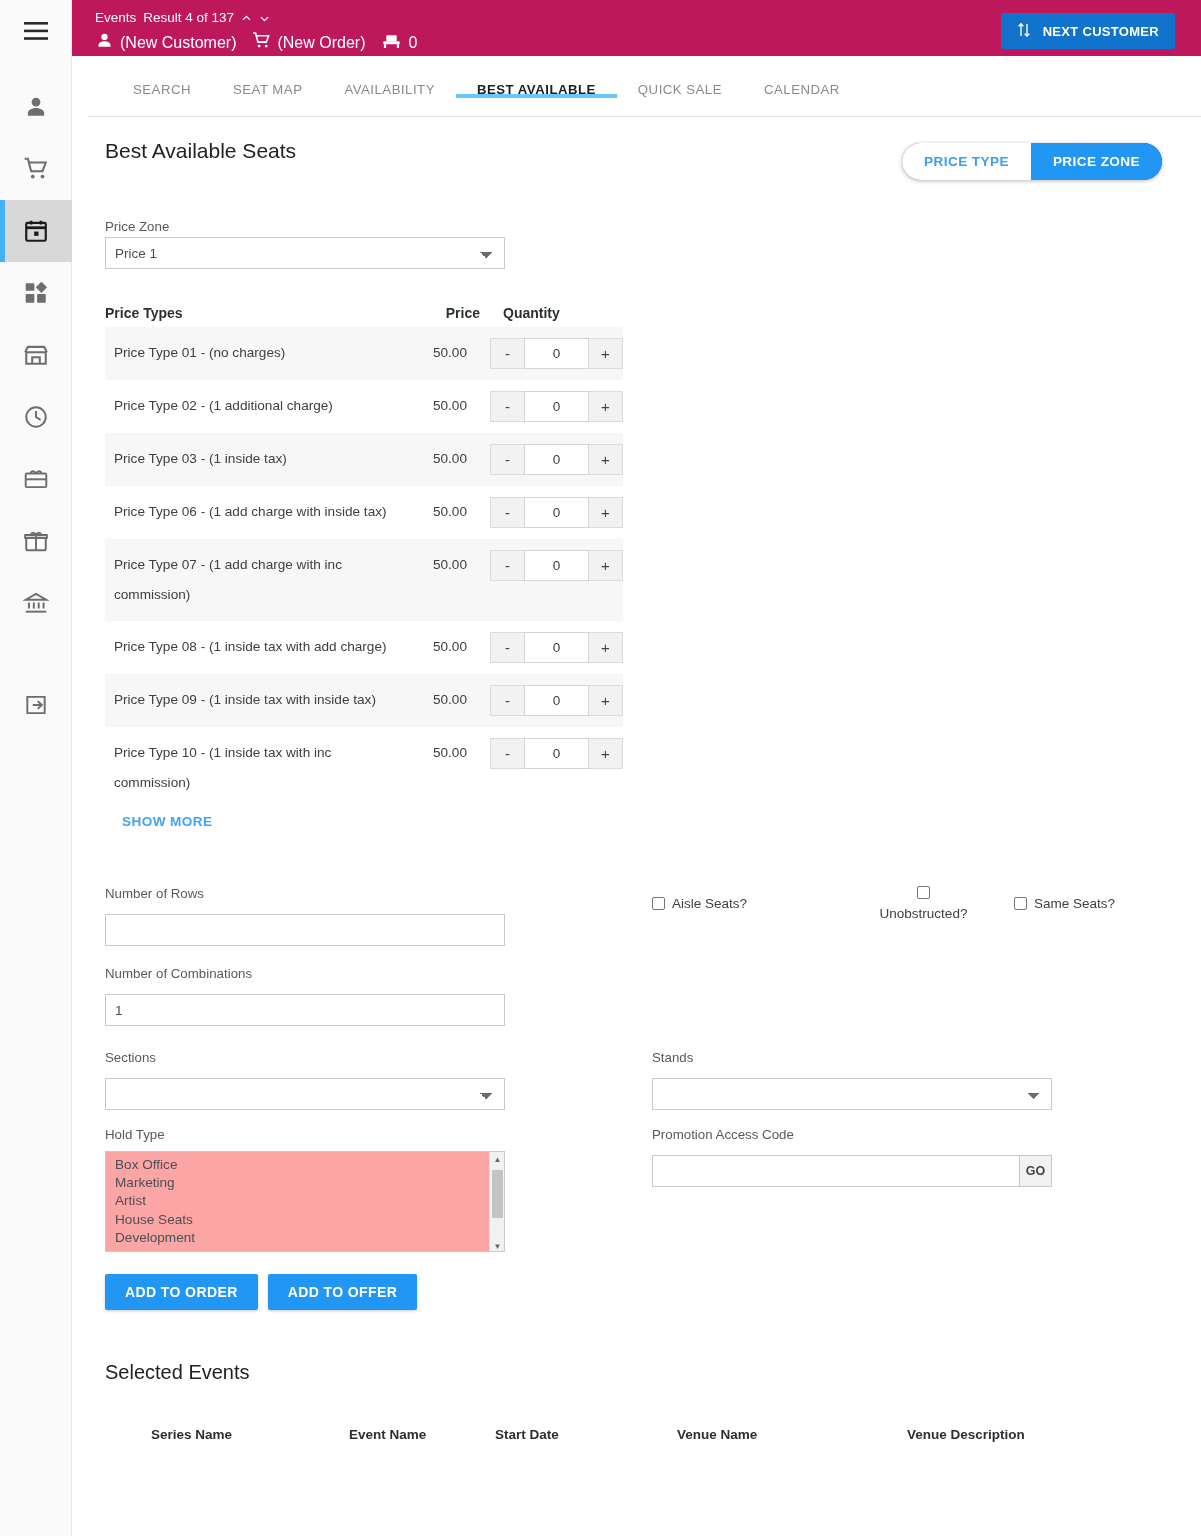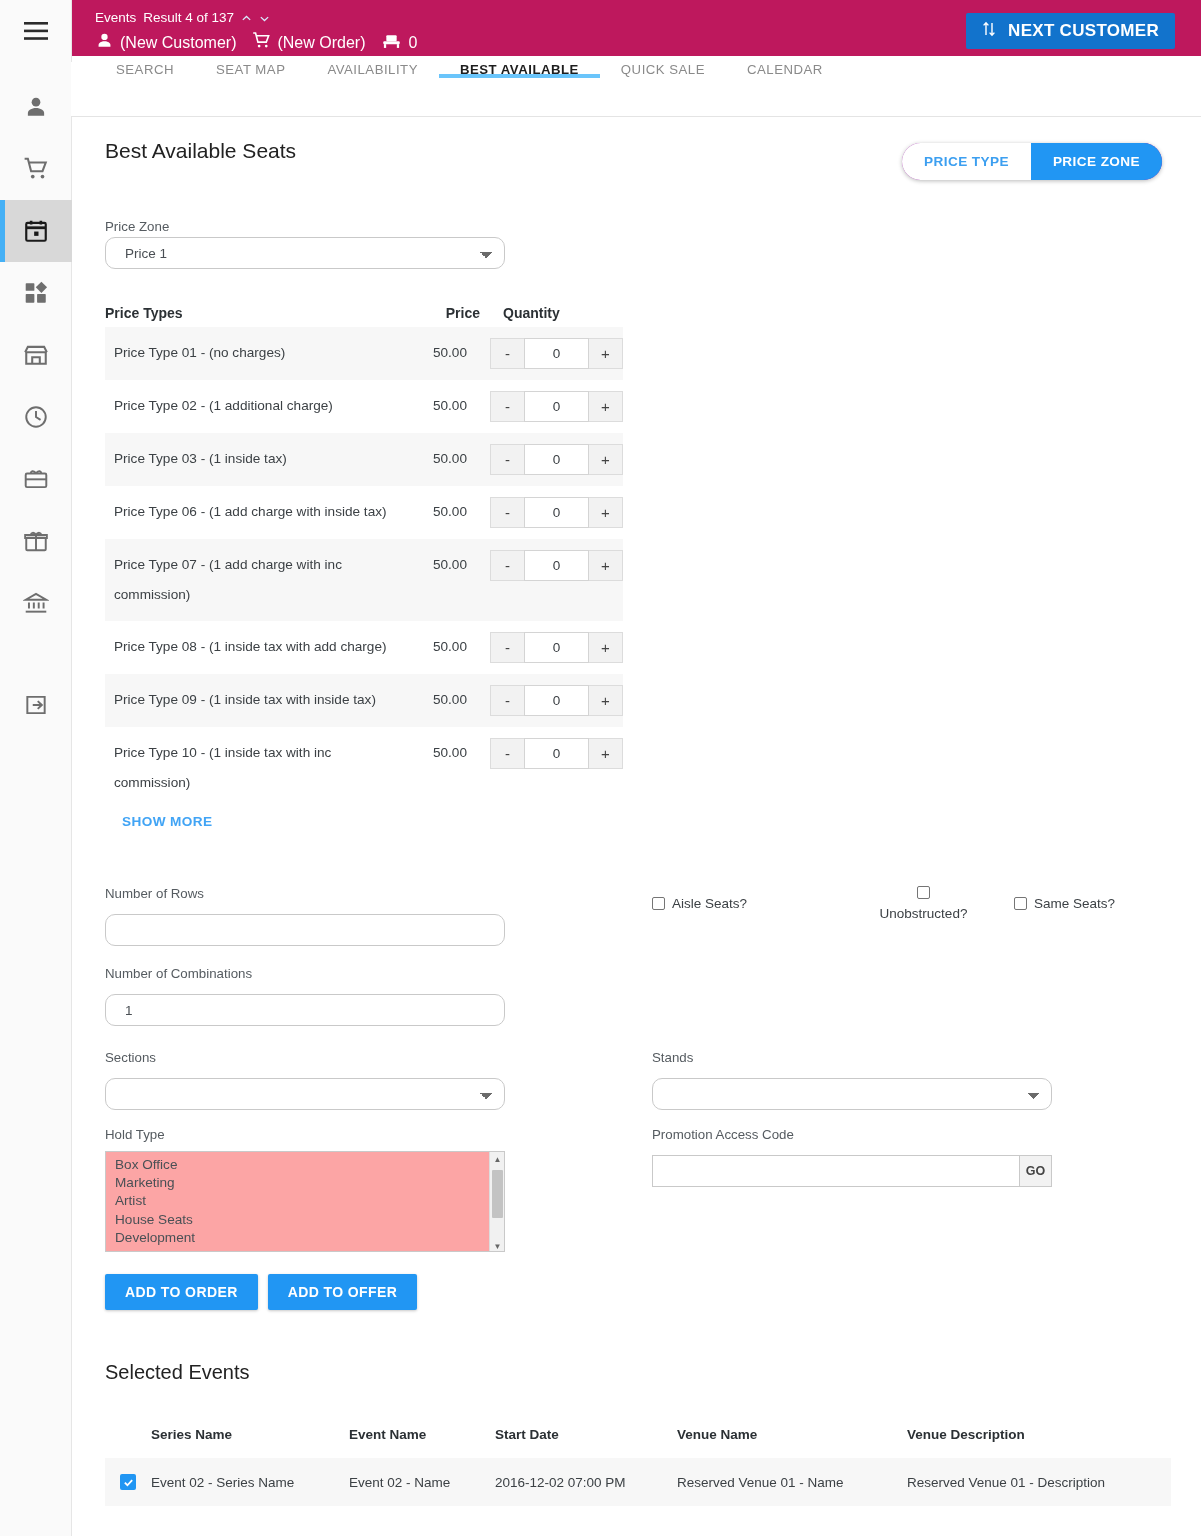--- a/index.html
+++ b/index.html
@@ -41,30 +41,30 @@
   .caret { display:inline-block; width:11px; height:11px; }
   #tb-line2 {
     position:absolute; left:23px; top:31px;
     font-size:16px; display:flex; align-items:center; gap:6px;
   }
   #tb-line2 .grp { display:flex; align-items:center; gap:6px; margin-right:10px; }
   #next-customer {
     position:absolute; right:26px; top:13px;
     background:#1273cc; color:#fff; border:none; border-radius:2px;
     height:36px; padding:0 16px;
-    font-size:17px; font-weight:700; letter-spacing:.3px;
+    font-size:13px; font-weight:700; letter-spacing:.3px;
     display:flex; align-items:center; gap:12px; cursor:pointer;
     font-family:"Liberation Sans", sans-serif;
   }
 
   
   #tabs {
-    position:absolute; left:71px; top:62px; right:0; height:55px;
+    position:absolute; left:88px; top:62px; right:0; height:55px;
     background:#fff; border-bottom:1px solid #e4e4e4;
-    display:flex; align-items:flex-start; padding-left:24px;
+    display:flex; align-items:center; padding-left:24px;
   }
   .tab {
     display:flex; align-items:center; padding:0 21px;
     font-size:13.2px; letter-spacing:.5px; color:#8a8a8a;
     cursor:pointer; position:relative; text-transform:uppercase;
   }
   .tab.active { color:#1d1d1d; font-weight:700; }
   .tab.active:after {
     content:""; position:absolute; left:0; right:0; bottom:-1px; height:4px; background:#6ac5fb;
   }
@@ -88,22 +88,22 @@
     display:flex; align-items:center; padding:0 22px;
     font-size:13.6px; font-weight:700; letter-spacing:.4px; cursor:pointer;
     background:#fff; color:#3c9ff0; border:none;
     font-family:"Liberation Sans", sans-serif;
   }
   .seg-btn.on { background:#2196f3; color:#fff; }
 
   
   .fld-label { font-size:13.3px; color:#555b60; }
   .txtinput, .selinput {
-    width:400px; height:32px; border:1px solid #c9c9c9; border-radius:10px;
-    background:#fff; font-size:13.5px; color:#4a4f54; padding:0 19px;
+    width:400px; height:32px; border:1px solid #c9c9c9; border-radius:0;
+    background:#fff; font-size:13.5px; color:#4a4f54; padding:0 9px;
     font-family:"Liberation Sans", sans-serif; outline:none;
   }
   select.selinput {
     -webkit-appearance:none; appearance:none;
     background-image:
       linear-gradient(45deg, transparent 50%, #6b6b6b 50%),
       linear-gradient(135deg, #6b6b6b 50%, transparent 50%);
     background-position: calc(100% - 18px) 14px, calc(100% - 12px) 14px;
     background-size:6px 6px, 6px 6px;
     background-repeat:no-repeat;
@@ -587,29 +587,15 @@
   <div id="ev-table">
     <div class="ev-head">
       <div class="ev-c0"></div>
       <div class="ev-c1">Series Name</div>
       <div class="ev-c2">Event Name</div>
       <div class="ev-c3">Start Date</div>
       <div class="ev-c4">Venue Name</div>
       <div class="ev-c5">Venue Description</div>
     </div>
 
-    <div class="ev-row">
-      <div class="ev-c0">
-        <span class="ev-chk">
-          <svg width="11" height="11" viewBox="0 0 12 12" fill="none" stroke="#fff" stroke-width="2">
-              <path d="M2 6.2l2.8 2.8L10 3.4"></path>
-            </svg>
-        </span>
-      </div>
-      <div class="ev-c1">Event 02 - Series Name</div>
-      <div class="ev-c2">Event 02 - Name</div>
-      <div class="ev-c3">2016-12-02 07:00 PM</div>
-      <div class="ev-c4">Reserved Venue 01 - Name</div>
-      <div class="ev-c5">Reserved Venue 01 - Description</div>
-    </div>
   </div>
 
 </div>
 
 </body></html>

